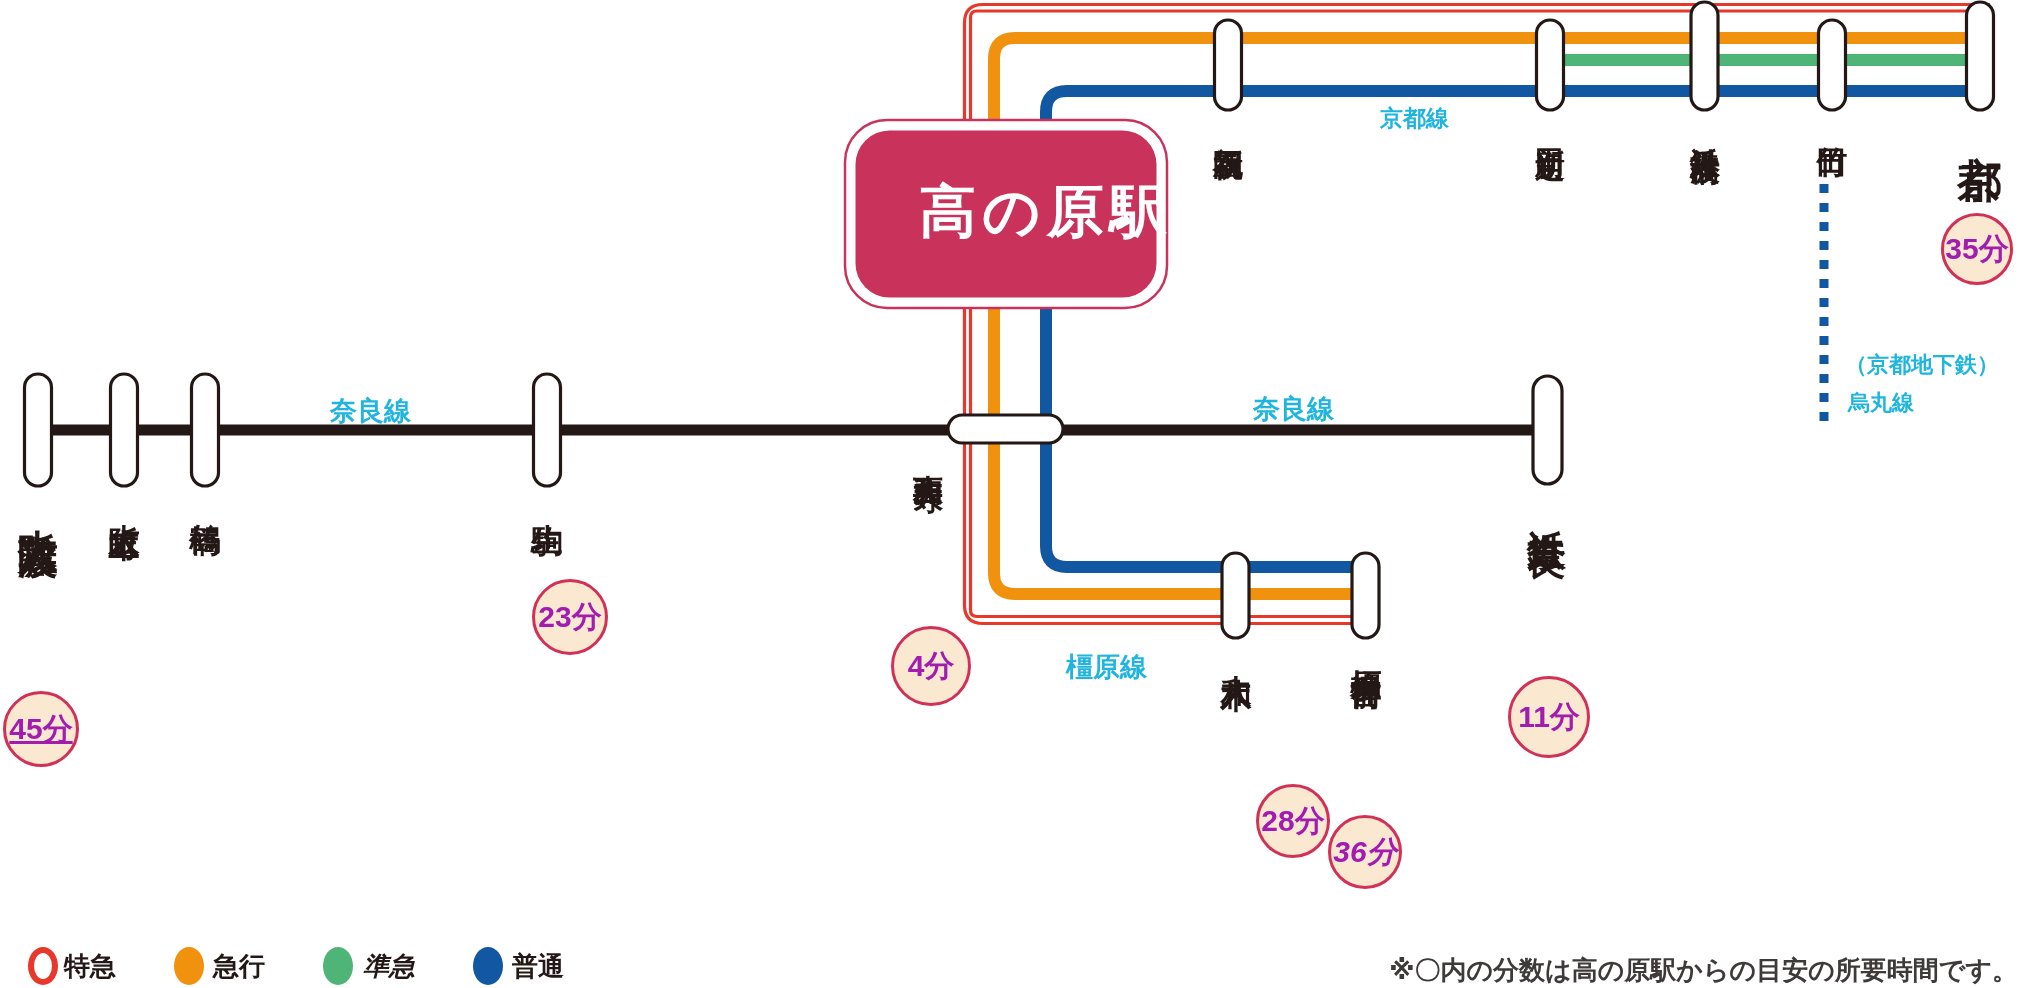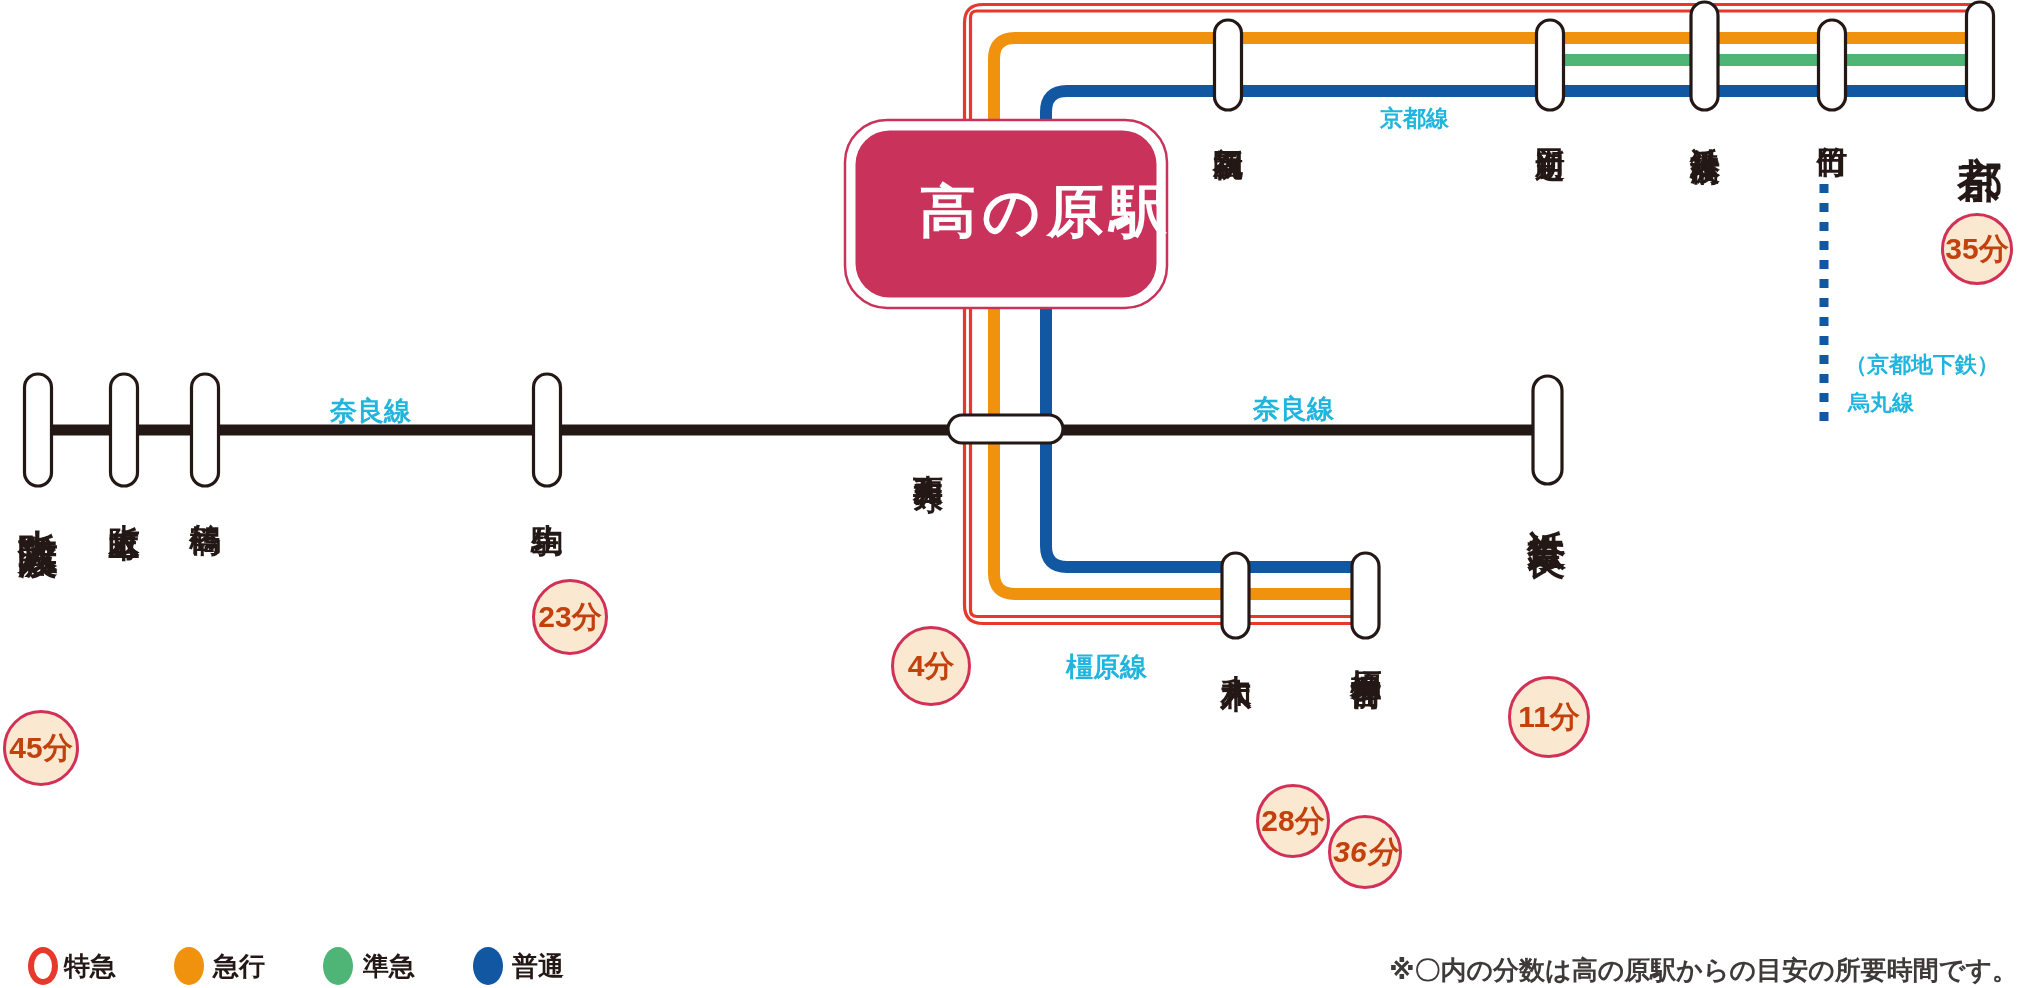--- a/index.html
+++ b/index.html
@@ -15,21 +15,21 @@
     transform:translateX(-50%);
   }
   .vlabel.big{font-weight:800;letter-spacing:3px;}
   
   .cyan{
     position:absolute;color:#1fb5de;font-weight:700;white-space:nowrap;line-height:1.15;
   }
   
   .time-badge{
     position:absolute;box-sizing:border-box;border-radius:50%;
-    background:#fbe8d0;border:3px solid #d23157;color:#c2410c;
+    background:#fbe8d0;border:3px solid #d23157;color:#a21caf;
     display:flex;align-items:center;justify-content:center;
     font-weight:700;font-size:30px;letter-spacing:0;
   }
   
   .badge-text{
     position:absolute;display:flex;align-items:center;justify-content:center;
     color:#ffffff;font-weight:800;font-size:57px;letter-spacing:6px;white-space:nowrap;
   }
   
   .legend-marker{position:absolute;box-sizing:border-box;border-radius:50%;width:30px;height:38px;}
@@ -95,32 +95,32 @@
   <div class="vlabel" style="left:928px;top:450px;font-size:30px;">大和西大寺</div>
   <div class="vlabel big" style="left:1547px;top:498px;font-size:39px;">近鉄奈良</div>
   <div class="vlabel" style="left:1228px;top:123px;font-size:30px;">新祝園</div>
   <div class="vlabel" style="left:1550px;top:123px;font-size:30px;">新田辺</div>
   <div class="vlabel" style="left:1705px;top:123px;font-size:30px;">近鉄丹波橋</div>
   <div class="vlabel" style="left:1832px;top:122px;font-size:31px;">竹田</div>
   <div class="vlabel big" style="left:1980px;top:120px;font-size:44px;">京都</div>
   <div class="vlabel" style="left:1236px;top:650px;font-size:31px;">大和八木</div>
   <div class="vlabel" style="left:1366px;top:645px;font-size:31px;">橿原神宮前</div>
 
-  <div class="time-badge" style="left:3px;top:710px;width:76px;height:76px;">45分</div>
+  <div class="time-badge" style="left:3px;top:691px;width:76px;height:76px;text-decoration:underline;">45分</div>
   <div class="time-badge" style="left:532px;top:579px;width:76px;height:76px;">23分</div>
   <div class="time-badge" style="left:891px;top:626px;width:80px;height:80px;">4分</div>
   <div class="time-badge" style="left:1508px;top:676px;width:82px;height:82px;">11分</div>
   <div class="time-badge" style="left:1941px;top:213px;width:72px;height:72px;">35分</div>
   <div class="time-badge" style="left:1256px;top:784px;width:74px;height:74px;">28分</div>
   <div class="time-badge" style="left:1328px;top:815px;width:74px;height:74px;font-style:italic;">36分</div>
 
   <div class="legend-marker ring" style="left:28px;top:947px;"></div>
   <div class="legend-label" style="left:64px;top:947px;">特急</div>
   <div class="legend-marker" style="left:174px;top:947px;background:#f0920e;"></div>
   <div class="legend-label" style="left:213px;top:947px;">急行</div>
   <div class="legend-marker" style="left:323px;top:947px;background:#4eb577;"></div>
-  <div class="legend-label" style="left:363px;top:947px;">準急</div>
+  <div class="legend-label" style="left:363px;top:947px;font-style:italic;">準急</div>
   <div class="legend-marker" style="left:473px;top:947px;background:#1157a1;"></div>
   <div class="legend-label" style="left:512px;top:947px;">普通</div>
 
   <div class="note">※〇内の分数は高の原駅からの目安の所要時間です。</div>
 
 </div>
 
 </body></html>

